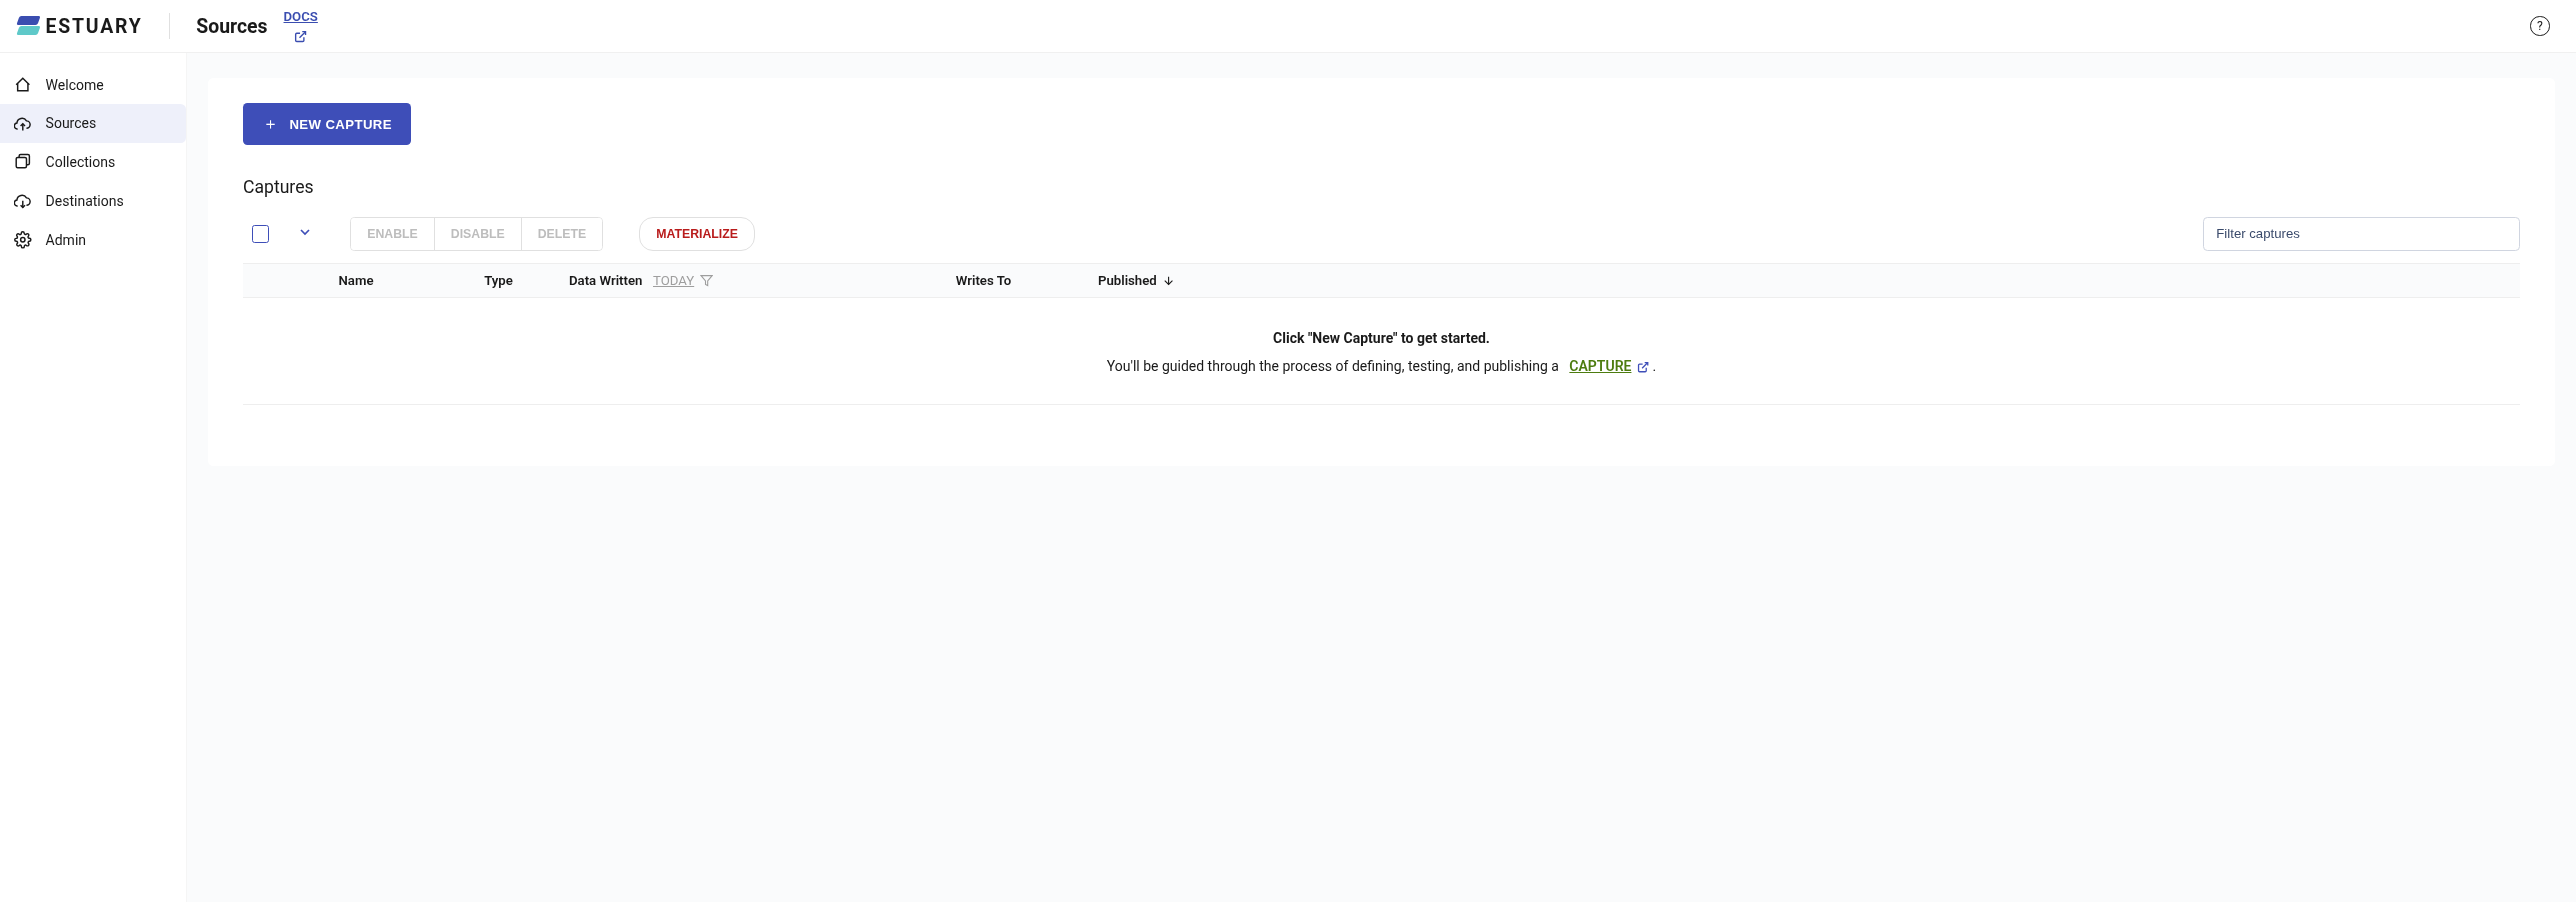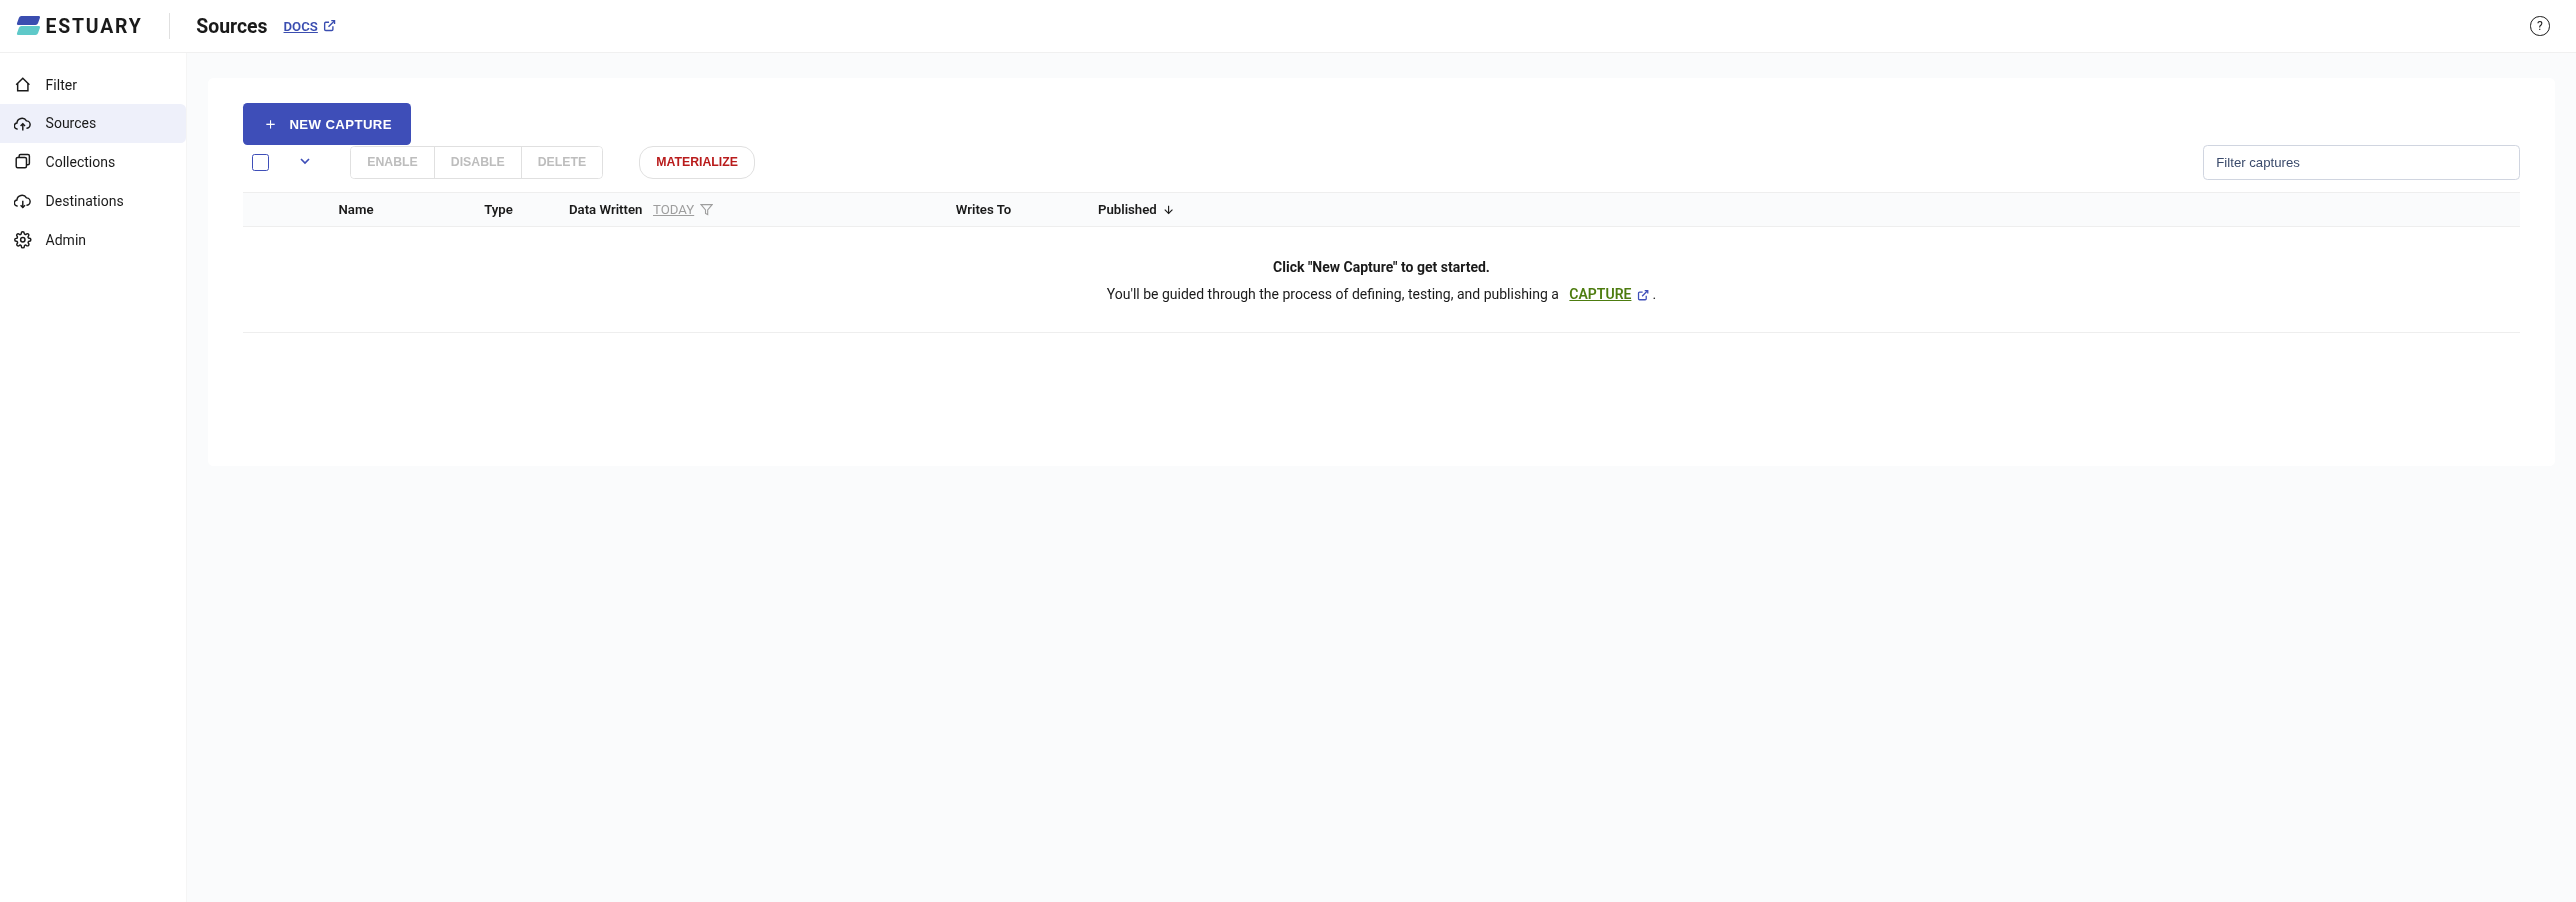--- a/index.html
+++ b/index.html
@@ -51,20 +51,21 @@
   .docs-link {
     margin-left: 16px;
     font-size: 13.2px;
     font-weight: 600;
     color: #3a4db0;
     text-decoration: underline;
     display: flex;
     align-items: center;
     gap: 5.3px;
     cursor: pointer;
+    flex-direction: column;
   }
   .docs-link svg { stroke: #3a4db0; }
   .header-spacer { flex: 1; }
   .help-icon {
     width: 19.4px;
     height: 19.4px;
     border: 1.8px solid #1a1a1a;
     border-radius: 50%;
     display: flex;
     align-items: center;
@@ -284,21 +285,21 @@
 </div>
 
 <div class="layout">
 
   <div class="sidebar">
     <div class="nav-item">
       <svg width="17.6" height="17.6" viewBox="0 0 24 24" fill="none" stroke="#1a1a1a" stroke-width="2">
           <path d="M3 12l9-9 9 9"></path>
           <path d="M5 10v10h14V10"></path>
         </svg>
-      <span>Filter</span>
+      <span>Welcome</span>
     </div>
     <div class="nav-item active">
       <svg width="17.6" height="17.6" viewBox="0 0 24 24" fill="none" stroke="#1a1a1a" stroke-width="2">
           <path d="M17 18a5 5 0 0 0 0-10 7 7 0 0 0-13 3 4 4 0 0 0 1 8"></path>
           <polyline points="9 15 12 12 15 15"></polyline>
           <line x1="12" y1="12" x2="12" y2="21"></line>
         </svg>
       <span>Sources</span>
     </div>
     <div class="nav-item">
@@ -325,20 +326,21 @@
     </div>
   </div>
 
   <div class="main">
     <div class="panel">
       <button class="new-capture-btn">
         <span class="plus">＋</span>
         <span>NEW CAPTURE</span>
       </button>
 
+      <div class="section-title">Captures</div>
 
       <div class="toolbar">
         <div class="checkbox"></div>
         <div class="chevron-btn">
           <svg width="16" height="16" viewBox="0 0 24 24" fill="none" stroke="#3e4eb8" stroke-width="2.5">
               <polyline points="6 9 12 15 18 9"></polyline>
             </svg>
         </div>
         <div class="btn-group">
           <button>ENABLE</button>

